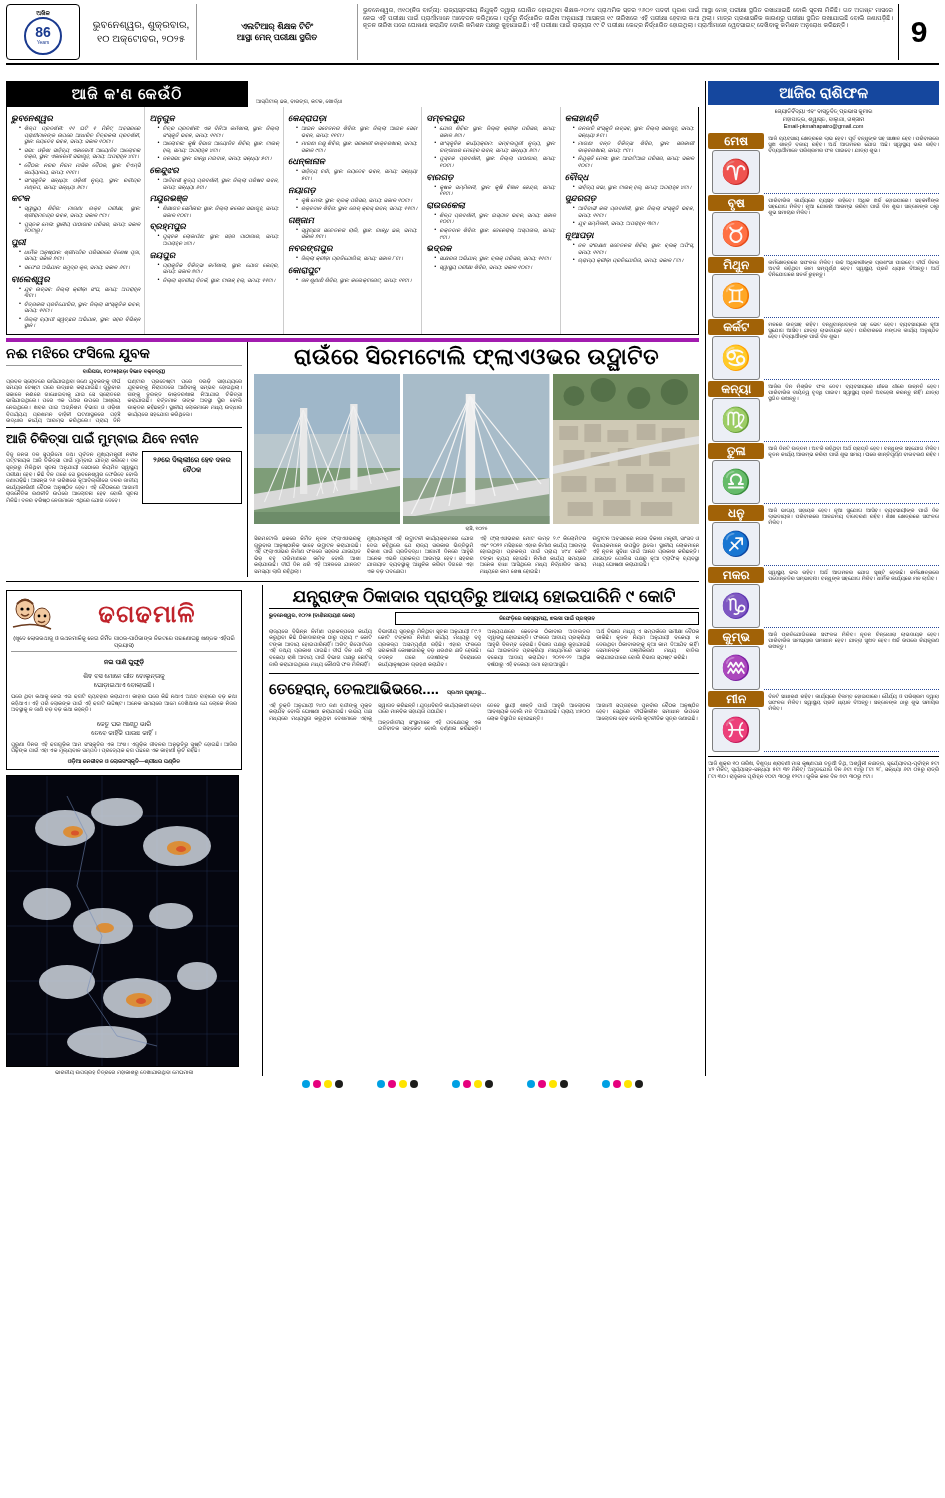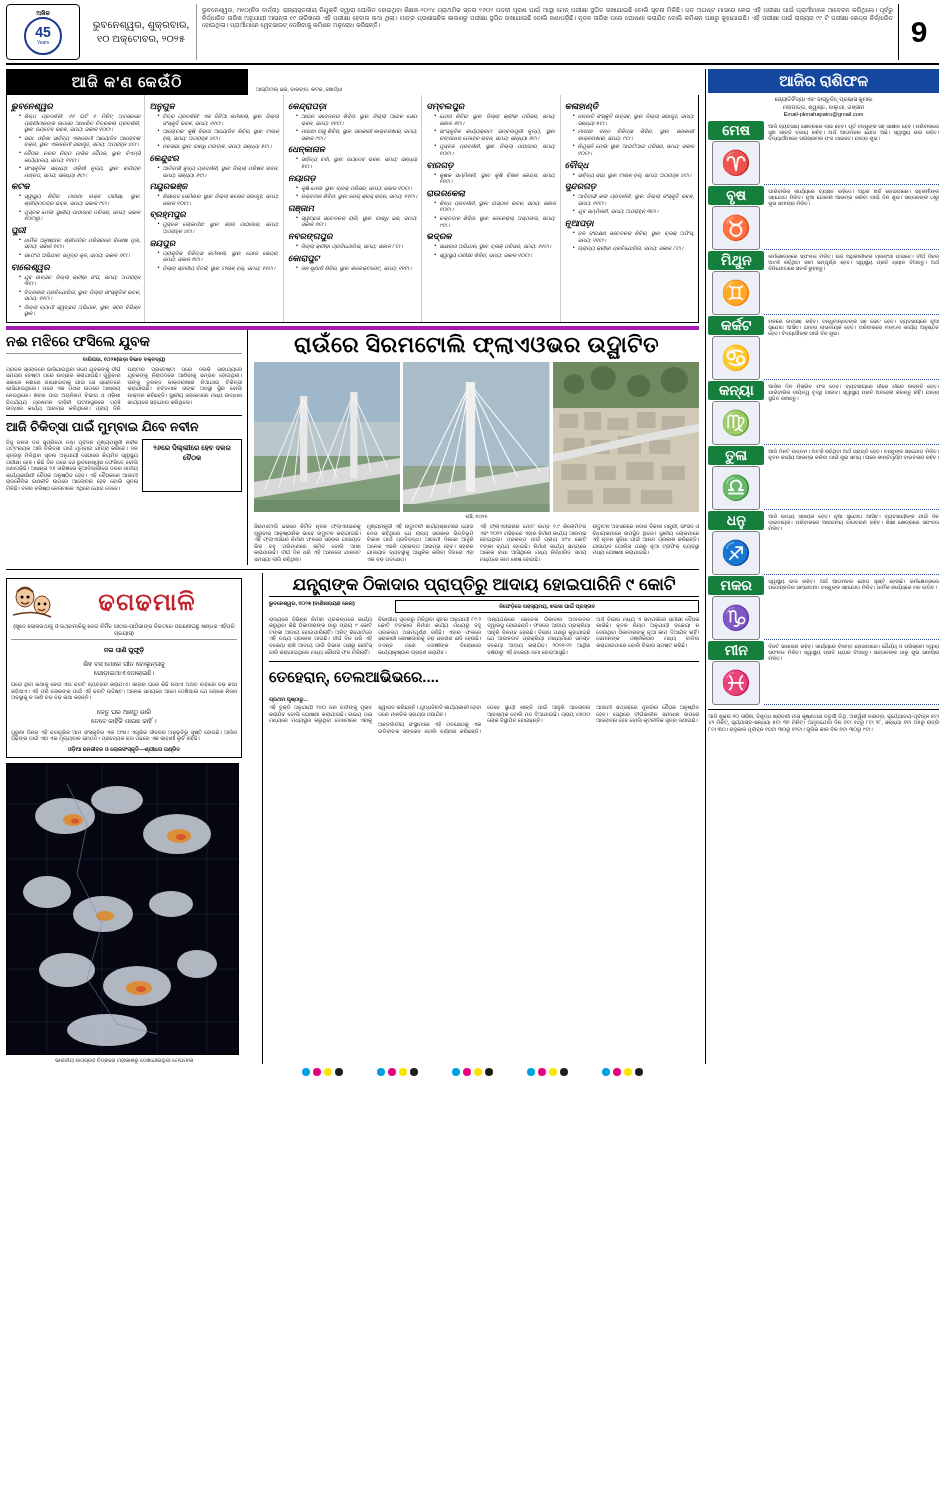--- a/index.html
+++ b/index.html
@@ -17,21 +17,21 @@
   .mast-body{flex:1;font-size:6.2px;line-height:7.6px;padding:2px 5px;text-align:justify;color:#111;}
   .pageno{width:40px;display:flex;align-items:center;justify-content:center;font-size:30px;font-weight:bold;border-left:1px solid #000;}
   .hdr-black{background:#000;color:#fff;text-align:center;font-size:15px;font-weight:bold;padding:3px 0;letter-spacing:1px;}
   .hdr-blue{background:#15479e;color:#fff;text-align:center;font-size:15px;font-weight:bold;padding:3px 0;}
   .tiny{font-size:5.4px;line-height:6.6px;text-align:justify;}
   .city{font-weight:bold;font-size:8.5px;margin:3px 0 1px;}
   ul.evt{margin:0;padding-left:8px;list-style:none;}
   ul.evt li{font-size:5.4px;line-height:6.6px;margin-bottom:2px;text-align:justify;position:relative;padding-left:5px;}
   ul.evt li:before{content:"•";position:absolute;left:0;top:-1px;}
   
-  .main{display:flex;margin-top:4px;}
+  .main{display:flex;margin-top:16px;}
   .left{width:700px;}
   .right{width:233px;margin-left:6px;border-left:1px solid #000;padding-left:2px;}
   
   .evgrid{display:flex;border:1px solid #000;border-top:none;font-style:italic;}
   .evcol{flex:1;padding:3px 4px;border-right:1px solid #ccc;}
   .evcol:last-child{border-right:none;}
   
   .news-band{display:flex;border-top:4px solid #a21caf;margin-top:3px;}
   .band-left{width:236px;padding-right:5px;border-right:1px solid #000;}
   .band-right{flex:1;padding-left:6px;}
@@ -44,47 +44,51 @@
   .cols4{column-count:4;column-gap:6px;}
   .boxad{border:1px solid #000;padding:4px;margin-top:5px;}
   .ad-title{font-size:24px;font-weight:bold;color:#c0232b;text-align:center;letter-spacing:1px;}
   .ad-sub{font-size:5.6px;text-align:center;line-height:7px;margin-top:2px;}
   .ad-verse{font-size:6.4px;text-align:center;line-height:9px;margin-top:5px;}
   .ad-foot{font-size:5.6px;text-align:center;margin-top:4px;}
   
   .rashi-sub{font-size:5.6px;text-align:center;line-height:7.5px;margin:3px 0 2px;}
   .rashi-item{display:flex;margin-bottom:1px;}
   .rashi-ico{width:56px;flex:none;text-align:center;}
-  .rashi-name{background:#15803d;color:#fff;font-size:14px;font-weight:bold;padding:1px 0;text-align:center;border-radius:2px;}
+  .rashi-name{background:#a16207;color:#fff;font-size:12px;font-weight:bold;padding:1px 0;text-align:center;border-radius:2px;}
   .rashi-sym{width:46px;height:42px;margin:1px auto 0;border:1px solid #7e7e7e;border-radius:3px;display:flex;align-items:center;justify-content:center;background:#eceff6;font-size:24px;color:#28406e;}
   .rashi-txt{flex:1;font-size:5.3px;line-height:6.4px;text-align:justify;padding:2px 0 3px 4px;border-bottom:1px dotted #2a4a9c;}
   .footdots{display:flex;justify-content:center;gap:34px;margin-top:4px;}
   .dot4{display:flex;gap:3px;}
   .dot4 i{width:8px;height:8px;border-radius:50%;display:block;}
   .rule{border-top:1px solid #000;margin:3px 0;}
   .hr-thin{border-top:1px solid #999;margin:2px 0;}
   .h-center{text-align:center;}
   .bold{font-weight:bold;}
 </style>
 </head>
 <body>
 
 <div class="page">
 
   <div class="masthead">
     <div class="logo-badge">
       <div class="top">ଅଖିଳ</div>
       <div class="circ">
-        <b>45</b>
+        <b>86</b>
         <i>Years</i>
       </div>
     </div>
     <div class="mast-place">
       <div>ଭୁବନେଶ୍ୱର, ଶୁକ୍ରବାର,</div>
       <div>୧୦ ଅକ୍ଟୋବର, ୨୦୨୫</div>
+    </div>
+    <div class="mast-mid">
+      <div class="bold">ଏଲଟିଆର୍ ଶିକ୍ଷକ ଟିଚିଂ</div>
+      <div class="bold">ଆସ୍ଥା ମେନ୍ ପରୀକ୍ଷା ସ୍ଥଗିତ</div>
     </div>
     <div class="mast-body">ଭୁବନେଶ୍ୱର, ୯ା୧୦(ନିଜ ବାର୍ତ୍ତା): ରାଜ୍ୟସ୍ତରୀୟ ନିଯୁକ୍ତି ଦ୍ୱାରା ଘୋଷିତ ହୋଇଥିବା ଶିକ୍ଷକ-୨୦୨୪ ପ୍ରାଥମିକ ସ୍ତର ୨୬୦୨ ପଦବୀ ପୂରଣ ପାଇଁ ଆସ୍ଥା ମେନ୍ ପରୀକ୍ଷା ସ୍ଥଗିତ ରଖାଯାଇଛି ବୋଲି ସୂଚନା ମିଳିଛି। ଗତ ଅଗଷ୍ଟ ମାସରେ ନେଇ ଏହି ପରୀକ୍ଷା ପାଇଁ ପ୍ରାର୍ଥୀମାନେ ଆବେଦନ କରିଥିଲେ। ପୂର୍ବରୁ ନିର୍ଦ୍ଧାରିତ ତାରିଖ ଅନୁଯାୟୀ ଆସନ୍ତା ୧୯ ତାରିଖରେ ଏହି ପରୀକ୍ଷା ହେବାର କଥା ଥିଲା। ମାତ୍ର ପ୍ରଶାସନିକ କାରଣରୁ ପରୀକ୍ଷା ସ୍ଥଗିତ ରଖାଯାଇଛି ବୋଲି ଜଣାପଡ଼ିଛି। ନୂତନ ତାରିଖ ପରେ ଘୋଷଣା କରାଯିବ ବୋଲି କମିଶନ ପକ୍ଷରୁ କୁହାଯାଇଛି। ଏହି ପରୀକ୍ଷା ପାଇଁ ରାଜ୍ୟର ୯୯ ଟି ପରୀକ୍ଷା କେନ୍ଦ୍ର ନିର୍ଦ୍ଧାରିତ ହୋଇଥିଲା। ପ୍ରାର୍ଥୀମାନେ ୱେବସାଇଟ୍ ଦେଖିବାକୁ କମିଶନ ଅନୁରୋଧ କରିଛନ୍ତି।</div>
     <div class="pageno">9</div>
   </div>
 
   <div class="main">
 
     <div class="left">
 
       <div style="display:flex;align-items:flex-end;">
@@ -400,21 +404,21 @@
             <div class="tiny bold" style="flex:1;border:1px solid #000;padding:2px 4px;text-align:center;">ନିଫେଡ଼ିରେ ରହସ୍ୟମୟ, ଝଲସା ପାଇଁ ପ୍ରସ୍ତାବ</div>
           </div>
           <div class="tiny cols4" id="contractor-body" style="margin-top:3px;">
               <p style="margin: 0px 0px 4px;">ରାଜ୍ୟରେ ବିଭିନ୍ନ ନିର୍ମାଣ ପ୍ରକଳ୍ପରେ କାର୍ଯ୍ୟ କରୁଥିବା କିଛି ଠିକାଦାରଙ୍କ ଠାରୁ ପ୍ରାୟ ୯ କୋଟି ଟଙ୍କା ଆଦାୟ ହୋଇପାରିନାହିଁ। ଅଡିଟ୍ ରିପୋର୍ଟରେ ଏହି ତଥ୍ୟ ପ୍ରକାଶ ପାଇଛି। ଦୀର୍ଘ ଦିନ ଧରି ଏହି ବକେୟା ରାଶି ଆଦାୟ ପାଇଁ ବିଭାଗ ପକ୍ଷରୁ ନୋଟିସ୍ ଜାରି କରାଯାଇଥିଲେ ମଧ୍ୟ କୌଣସି ଫଳ ମିଳିନାହିଁ।</p>
               <p style="margin: 0px 0px 4px;">ବିଭାଗୀୟ ସୂତ୍ରରୁ ମିଳିଥିବା ସୂଚନା ଅନୁଯାୟୀ ୮୯.୨ କୋଟି ଟଙ୍କାର ନିର୍ମାଣ କାର୍ଯ୍ୟ ମଧ୍ୟରୁ ବହୁ ପ୍ରକଳ୍ପ ଅସମ୍ପୂର୍ଣ୍ଣ ରହିଛି। ଏହାର ଫଳରେ ସରକାରୀ କୋଷାଗାରକୁ ବଡ଼ ଧରଣର କ୍ଷତି ହେଉଛି। ତଦନ୍ତ ପରେ ଦୋଷୀଙ୍କ ବିରୋଧରେ କାର୍ଯ୍ୟାନୁଷ୍ଠାନ ଗ୍ରହଣ କରାଯିବ।</p>
               <p style="margin: 0px 0px 4px;">ଅନ୍ୟପକ୍ଷରେ କେତେକ ଠିକାଦାର ଅଦାଲତର ଦ୍ୱାରସ୍ଥ ହୋଇଛନ୍ତି। ଫଳରେ ଆଦାୟ ପ୍ରକ୍ରିୟା ଆହୁରି ବିଳମ୍ବ ହେଉଛି। ବିଭାଗ ପକ୍ଷରୁ କୁହାଯାଇଛି ଯେ ଆଇନଗତ ପ୍ରକ୍ରିୟା ମାଧ୍ୟମରେ ସମସ୍ତ ବକେୟା ଆଦାୟ କରାଯିବ। ୨୦୨୧-୨୨ ଆର୍ଥିକ ବର୍ଷଠାରୁ ଏହି ବକେୟା ଜମା ହୋଇଆସୁଛି।</p>
               <p style="margin: 0px 0px 4px;">ଅର୍ଥ ବିଭାଗ ମଧ୍ୟ ଏ ସମ୍ପର୍କରେ ସମୀକ୍ଷା ବୈଠକ ଡାକିଛି। ନୂତନ ନିୟମ ଅନୁଯାୟୀ ବକେୟା ନ ଦେଉଥିବା ଠିକାଦାରଙ୍କୁ ନୂଆ କାମ ଦିଆଯିବ ନାହିଁ। ସେମାନଙ୍କ ପଞ୍ଜୀକରଣ ମଧ୍ୟ ବାତିଲ କରାଯାଇପାରେ ବୋଲି ବିଭାଗ ସ୍ପଷ୍ଟ କରିଛି।</p>
             </div>
 
           <div class="rule"></div>
-          <div style="display:flex;align-items:baseline;gap:8px;flex-direction:column;">
+          <div style="display:flex;align-items:baseline;gap:8px;">
             <div class="mid-head" style="font-size:15px;">ତେହେରାନ୍, ତେଲଆଭିଭରେ....</div>
             <div class="tiny bold">ପ୍ରଥମ ପୃଷ୍ଠାରୁ...</div>
           </div>
           <div class="tiny cols4" id="tehran-body" style="margin-top:2px;">
               <p style="margin: 0px 0px 4px;">ଏହି ଚୁକ୍ତି ଅନୁଯାୟୀ ୨୪୦ ଜଣ ବନ୍ଦୀଙ୍କୁ ମୁକ୍ତ କରାଯିବ ବୋଲି ଘୋଷଣା କରାଯାଇଛି। ଉଭୟ ପକ୍ଷ ମଧ୍ୟରେ ମଧ୍ୟସ୍ଥତା କରୁଥିବା ଦେଶମାନେ ଏହାକୁ ସ୍ୱାଗତ କରିଛନ୍ତି। ଯୁଦ୍ଧବିରତି କାର୍ଯ୍ୟକାରୀ ହେବା ପରେ ମାନବିକ ସହାୟତା ପଠାଯିବ।</p>
               <p style="margin: 0px 0px 4px;">ଅନ୍ତର୍ଜାତୀୟ ସଂସ୍ଥାମାନେ ଏହି ପଦକ୍ଷେପକୁ ଏକ ଇତିବାଚକ ସଙ୍କେତ ବୋଲି ବର୍ଣ୍ଣନା କରିଛନ୍ତି। ତେବେ ସ୍ଥାୟୀ ଶାନ୍ତି ପାଇଁ ଆହୁରି ଆଲୋଚନା ଆବଶ୍ୟକ ବୋଲି ମତ ଦିଆଯାଇଛି। ପ୍ରାୟ ୪୫୦୦ ଲୋକ ବିସ୍ଥାପିତ ହୋଇଛନ୍ତି।</p>
               <p style="margin: 0px 0px 4px;">ଆଗାମୀ ସପ୍ତାହରେ ପୁନର୍ବାର ବୈଠକ ଅନୁଷ୍ଠିତ ହେବ। ସେଥିରେ ଦୀର୍ଘକାଳୀନ ସମାଧାନ ଉପରେ ଆଲୋଚନା ହେବ ବୋଲି କୂଟନୀତିକ ସୂତ୍ର ଜଣାଇଛି।</p>
             </div>
         </div>
       </div>
@@ -476,20 +480,27 @@
               <div class="rashi-sym">♐</div>
             </div>
             <div class="rashi-txt">ଆଜି ଭାଗ୍ୟ ସହାୟକ ହେବ। ନୂଆ ସୁଯୋଗ ଆସିବ। ବ୍ୟବସାୟୀଙ୍କ ପାଇଁ ଦିନ ଲାଭଦାୟକ। ପରିବାରରେ ଆନନ୍ଦମୟ ବାତାବରଣ ରହିବ। ଶିକ୍ଷା କ୍ଷେତ୍ରରେ ସଫଳତା ମିଳିବ।</div>
           </div>
           <div class="rashi-item">
             <div class="rashi-ico">
               <div class="rashi-name">ମକର</div>
               <div class="rashi-sym">♑</div>
             </div>
             <div class="rashi-txt">ସ୍ୱାସ୍ଥ୍ୟ ଭଲ ରହିବ। ଅର୍ଥ ଆଗମନର ଯୋଗ ସୃଷ୍ଟି ହେଉଛି। କର୍ମକ୍ଷେତ୍ରରେ ପଦୋନ୍ନତିର ସମ୍ଭାବନା। ବନ୍ଧୁଙ୍କ ସହଯୋଗ ମିଳିବ। ଧାର୍ମିକ କାର୍ଯ୍ୟରେ ମନ ଲାଗିବ।</div>
+          </div>
+          <div class="rashi-item">
+            <div class="rashi-ico">
+              <div class="rashi-name">କୁମ୍ଭ</div>
+              <div class="rashi-sym">♒</div>
+            </div>
+            <div class="rashi-txt">ଆଜି ପ୍ରତିଯୋଗିତାରେ ସଫଳତା ମିଳିବ। ନୂତନ ଚିନ୍ତାଧାରା ଲାଭଦାୟକ ହେବ। ପାରିବାରିକ ସମସ୍ୟାର ସମାଧାନ ହେବ। ଯାତ୍ରା ସୁଖଦ ହେବ। ଖର୍ଚ୍ଚ ଉପରେ ନିୟନ୍ତ୍ରଣ ରଖନ୍ତୁ।</div>
           </div>
           <div class="rashi-item">
             <div class="rashi-ico">
               <div class="rashi-name">ମୀନ</div>
               <div class="rashi-sym">♓</div>
             </div>
             <div class="rashi-txt">ଦିନଟି ସାଧାରଣ ରହିବ। କାର୍ଯ୍ୟରେ ବିଳମ୍ବ ହୋଇପାରେ। ଧୈର୍ଯ୍ୟ ଓ ପରିଶ୍ରମ ଦ୍ୱାରା ସଫଳତା ମିଳିବ। ସ୍ୱାସ୍ଥ୍ୟ ପ୍ରତି ଧ୍ୟାନ ଦିଅନ୍ତୁ। ସନ୍ତାନଙ୍କ ଠାରୁ ଶୁଭ ସମାଚାର ମିଳିବ।</div>
           </div>
         </div>
       <div class="tiny" style="margin-top:4px;border-top:1px solid #000;padding-top:3px;">ଆଜି ଶୁକ୍ର ୧୦ ତାରିଖ, ବିଶୁଦ୍ଧ ଶ୍ରାବଣୀ ମାସ କୃଷ୍ଣପକ୍ଷ ଚତୁର୍ଥୀ ତିଥି, ଅଶ୍ୱିନୀ ନକ୍ଷତ୍ର, ସୂର୍ଯ୍ୟୋଦୟ-ପୂର୍ବାହ୍ନ ୫ଟା ୪୨ ମିନିଟ୍, ସୂର୍ଯ୍ୟାସ୍ତ-ସନ୍ଧ୍ୟା ୫ଟା ୩୨ ମିନିଟ୍। ଅମୃତଯୋଗ ଦିନ ୬ଟା ୧୪ରୁ ୮ଟା ୨୮, ସନ୍ଧ୍ୟା ୬ଟା ୦୫ରୁ ରାତ୍ରି ୮ଟା ୩୦। ରାହୁକାଳ ପୂର୍ବାହ୍ନ ୧୦ଟା ୩୦ରୁ ୧୨ଟା। ଗୁଳିକ କାଳ ଦିନ ୭ଟା ୩୦ରୁ ୯ଟା।</div>

